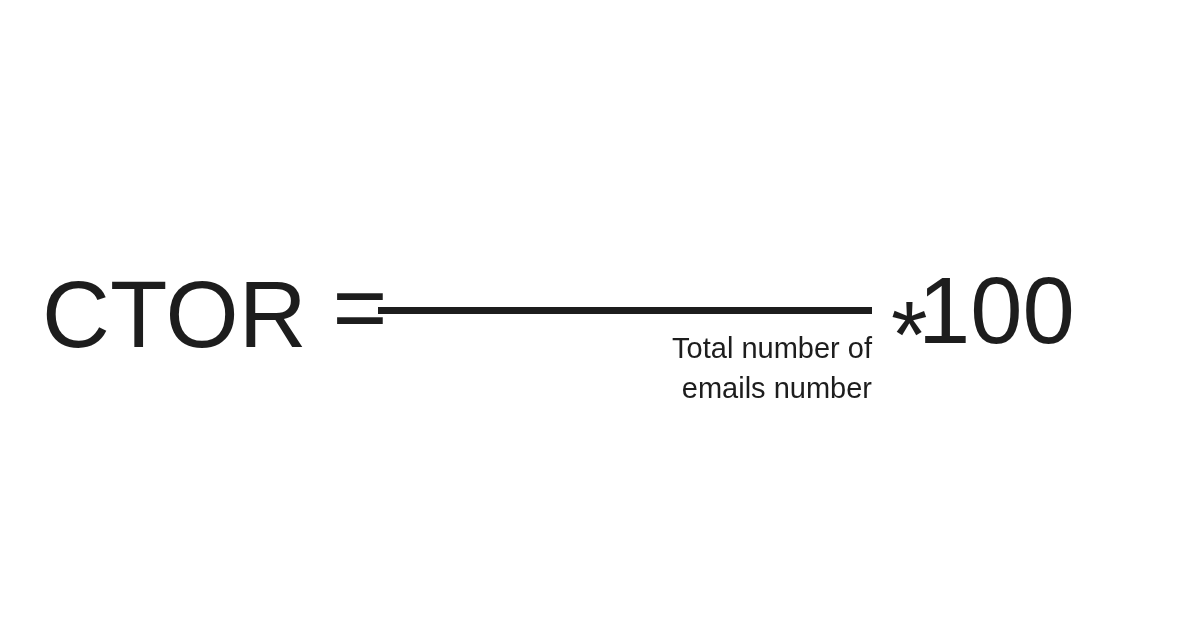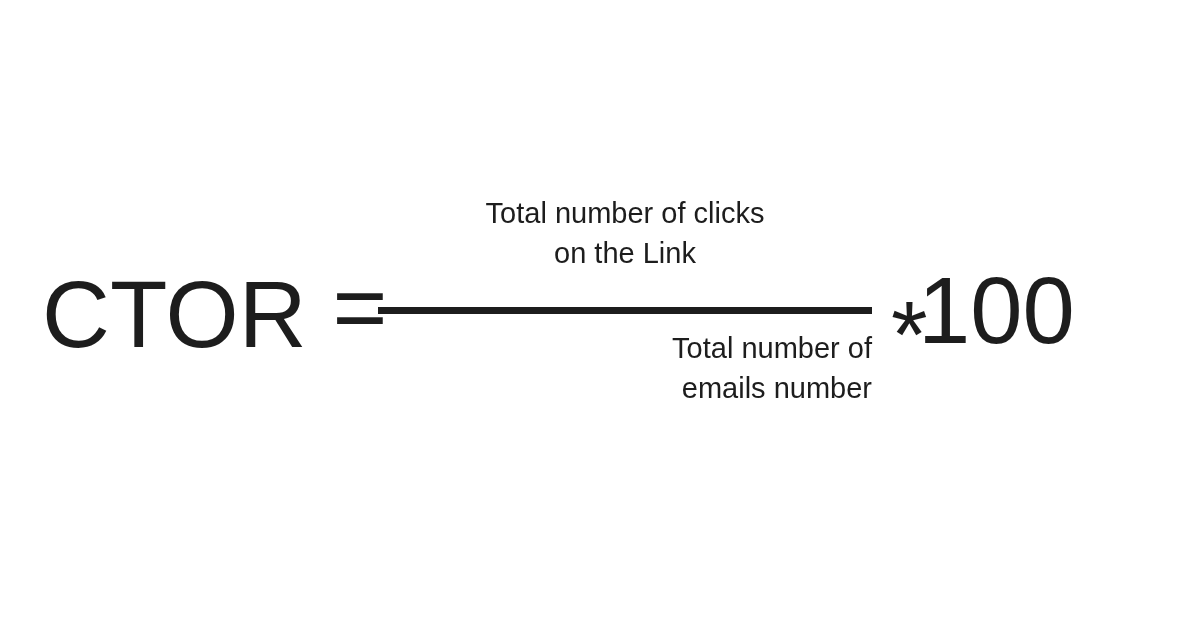--- a/index.html
+++ b/index.html
@@ -77,24 +77,20 @@
 </style>
 </head>
 <body>
 
 <div class="canvas">
 
   <div class="lhs">
     <span>CTOR</span><span class="equals">=</span>
   </div>
 
-  <div class="numerator">
-    <div>Total number of clicks</div>
-    <div>on the Link</div>
-  </div>
 
   <div class="fraction-bar"></div>
 
   <div class="denominator">
     <div>Total number of</div>
     <div>emails number</div>
   </div>
 
   <div class="asterisk">*</div>
 

